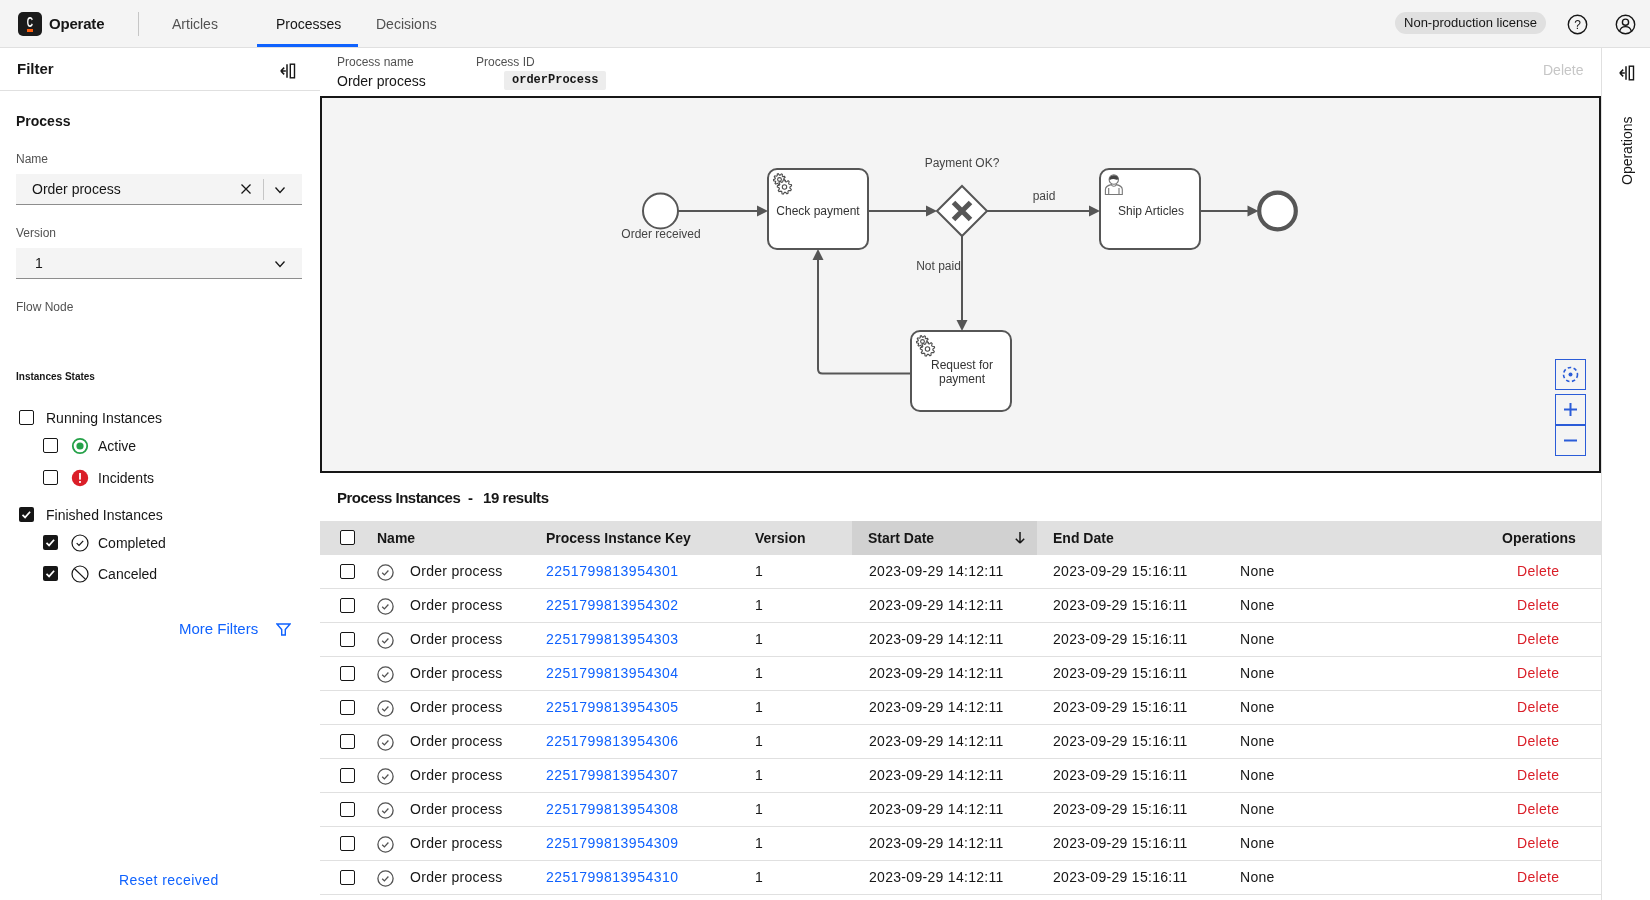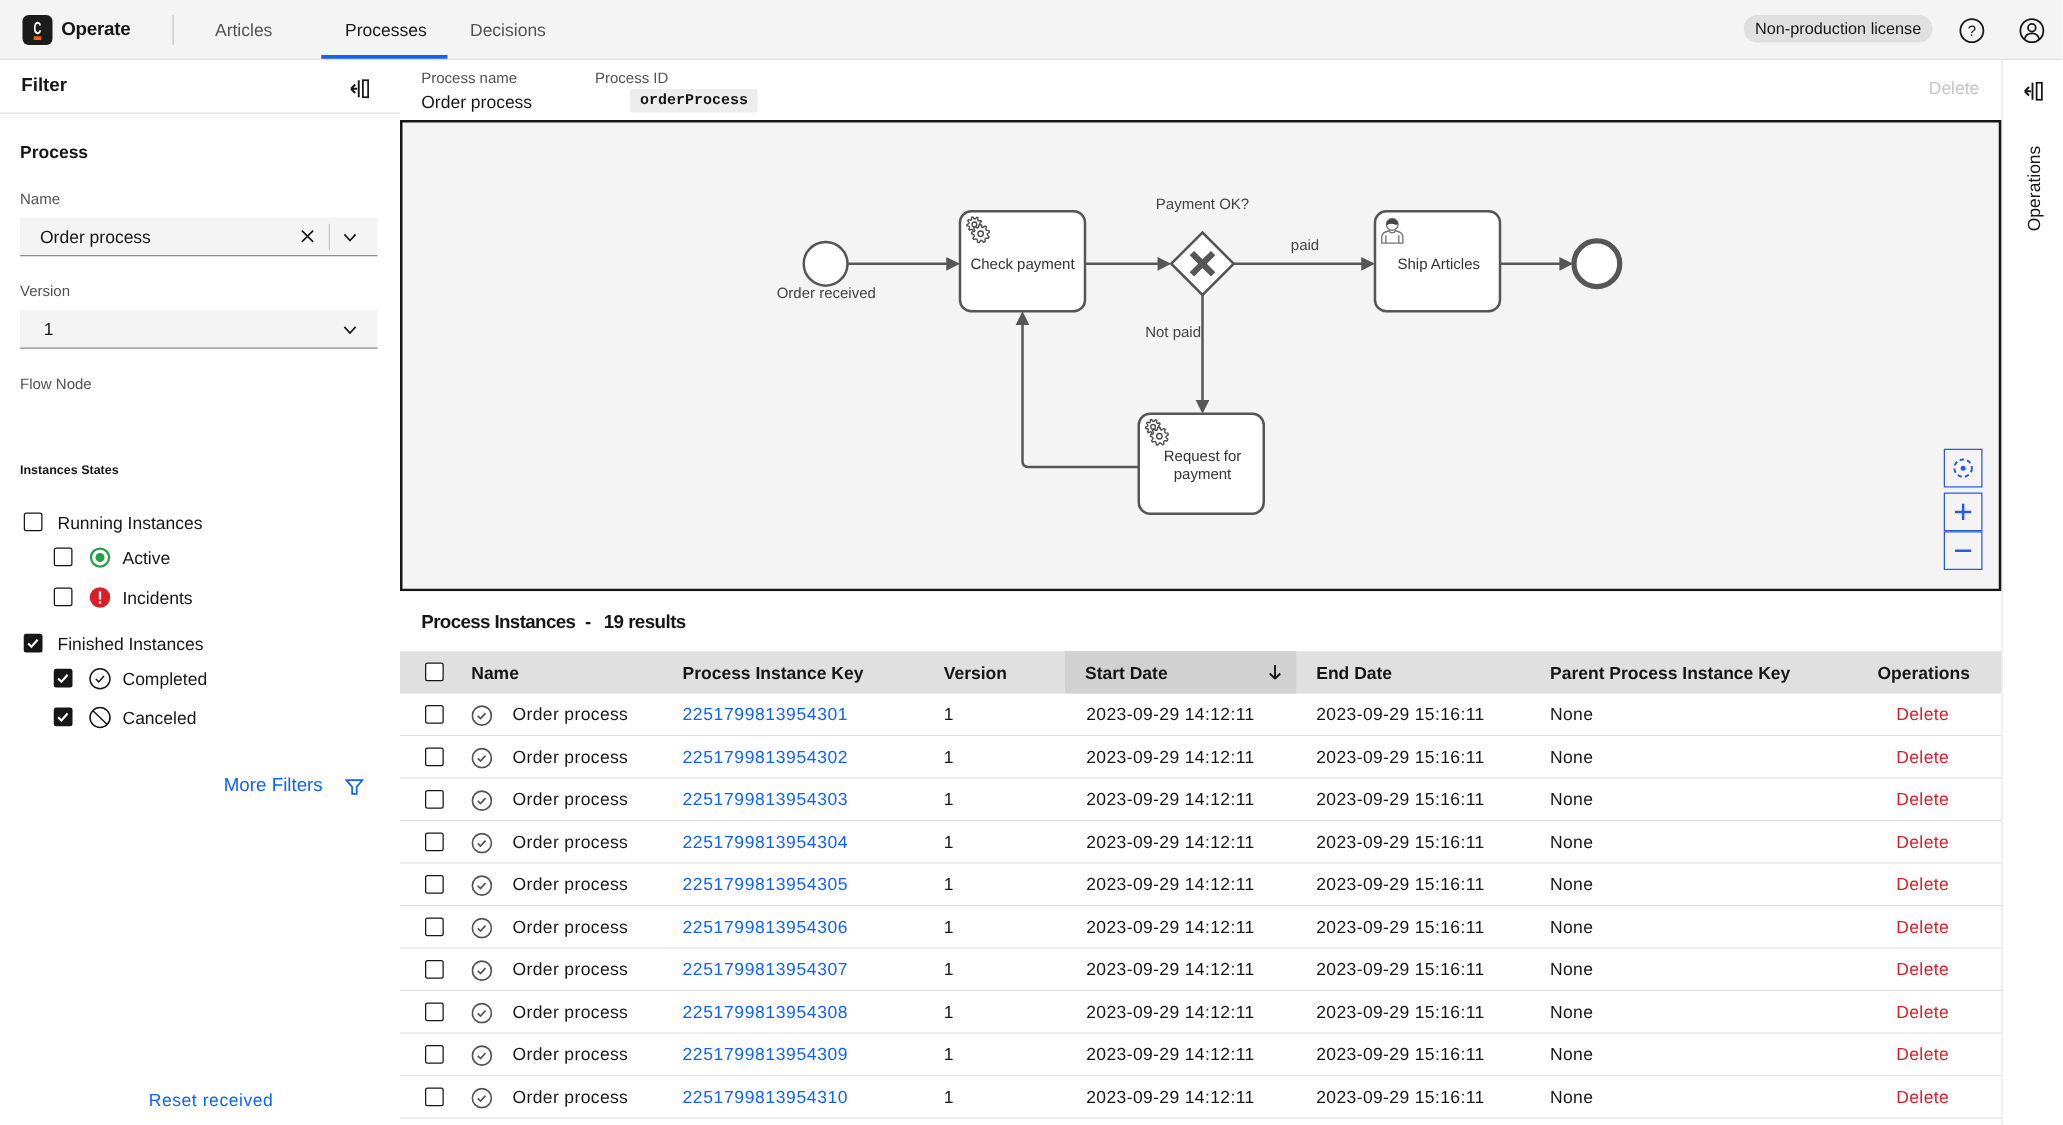--- a/index.html
+++ b/index.html
@@ -260,21 +260,20 @@
     <div class="abs" style="left:532px;top:0;width:185px;height:34px;background:#d1d1d1"></div>
     <span class="cb" style="left:20px;top:9px"></span>
     <span class="th" style="left:57px">Name</span>
     <span class="th" style="left:226px">Process Instance Key</span>
     <span class="th" style="left:435px">Version</span>
     <span class="th" style="left:548px">Start Date</span>
     <svg class="ic" style="left:692px;top:9px" width="16" height="16" viewBox="0 0 16 16">
           <path d="M8 2 V13 M8 13 L3.8 8.8 M8 13 L12.2 8.8" stroke="#161616" stroke-width="1.5" fill="none"></path>
         </svg>
     <span class="th" style="left:733px">End Date</span>
-    <span class="th" style="left:920px">Parent Process Instance Key</span>
     <span class="th" style="left:1182px">Operations</span>
   </div>
 </div>
 <div class="trow" style="top:555px">
 <span class="cb" style="left:20px;top:9px"></span>
 <svg class="ic" style="left:57px;top:9px" width="17" height="17" viewBox="0 0 17 17">
         <circle cx="8.5" cy="8.5" r="7.6" fill="none" stroke="#525252" stroke-width="1.3"></circle>
         <path d="M5.2 8.7l2.2 2.2 4.0-4.4" fill="none" stroke="#525252" stroke-width="1.3"></path>
       </svg>
 <span class="tc" style="left:90px;color:#161616">Order process</span>

